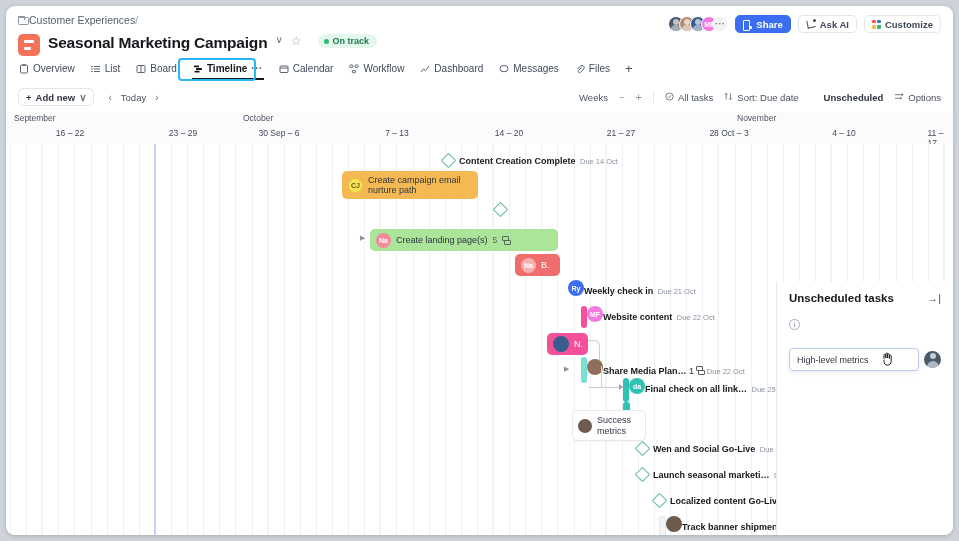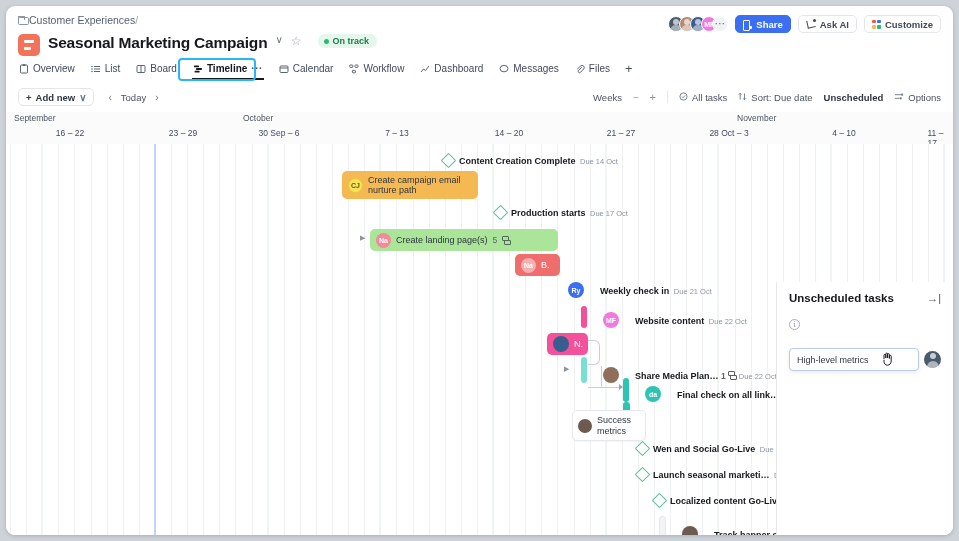--- a/index.html
+++ b/index.html
@@ -128,21 +128,21 @@
   }
   .addnew {
     display:flex; align-items:center; gap:4px; height:18px;
     padding:0 7px; border:1px solid #e2e5ea; border-radius:5px;
     font-weight:bold; color:#2e3440; background:#fff; font-size:9.5px;
   }
   .nav-today { display:flex; align-items:center; gap:9px; margin-left:14px; color:#6a7481; font-size:10px;}
   .nav-today .lbl { color:#4a525f; font-size:9.5px; }
   .tb-right { margin-left:auto; display:flex; align-items:center; gap:11px; }
   .tb-item { display:flex; align-items:flex-start; gap:4px; white-space:nowrap; }
-  .tb-item.strong { font-weight:bold; color:#2e3440; }
+  .tb-item.strong { font-weight:bold; color:#2e3440;margin-left:14px; }
   .vr { width:1px; height:12px; background:#e4e7ec; }
 
   
   .tl-head { position:absolute; left:0; right:0; top:106px; height:32px; background:#fbfbfc; }
   .month { position:absolute; top:1px; font-size:8.5px; color:#4a525f; }
   .week  { position:absolute; top:16px; font-size:8.5px; color:#41495a; transform:translateX(-50%); }
 
   
   .canvas {
     position:absolute; left:0; right:0; top:138px; bottom:0;
@@ -179,21 +179,21 @@
   
   .ms { position:absolute; display:flex; align-items:center; gap:5px; }
   .diamond {
     width:11px; height:11px; border:1.4px solid #5fbf97; transform:rotate(45deg);
     background:#fff; flex:none; margin-top:2px; border-radius:1px;
   }
   .ms-txt .t { font-size:9px; font-weight:bold; color:#16181c; line-height:11px; white-space:nowrap; }
   .ms-txt .d { font-size:7.5px; color:#8b94a1; line-height:10px; }
 
   
-  .ltask { position:absolute; display:flex; align-items:flex-end; gap:16px; }
+  .ltask { position:absolute; display:flex; align-items:flex-start; gap:0; }
   .minibar { width:6px; height:22px; border-radius:3px; flex:none; }
   .avat { width:16px; height:16px; border-radius:50%; flex:none; position:relative; overflow:hidden;
           display:flex; align-items:center; justify-content:center; font-size:7px; font-weight:bold; color:#fff; }
   .lt-txt .t { font-size:9px; font-weight:bold; color:#16181c; line-height:11px; white-space:nowrap; }
   .lt-txt .d { font-size:7.5px; color:#8b94a1; line-height:10px; }
   .caret { color:#8b94a1; font-size:7px; position:absolute; }
 
   
   .dep { position:absolute; border:1.2px solid #c9ced6; border-radius:0 6px 6px 0; border-left:none; }
   .arrow-h { position:absolute; height:1.2px; background:#c9ced6; }
@@ -525,24 +525,20 @@
       </span>
     </div>
 
     <div class="bar orange" style="left:336px; top:27px; width:136px; height:28px">
       <span class="chip cj">CJ</span>
       <span class="txt2">Create campaign email nurture path</span>
     </div>
 
     <div class="ms" style="left:489px; top:58px">
       <span class="diamond"></span>
-      <span class="ms-txt">
-        <span class="t">Production starts</span>
-        <span class="d">Due 17 Oct</span>
-      </span>
     </div>
 
     <span class="caret" style="left:354px; top:90px">▶</span>
     <div class="bar green" style="left:364px; top:85px; width:188px">
       <span class="chip na">Na</span>
       <span>Create landing page(s)</span>
       <span class="count">5</span>
       <span class="sub-ico"></span>
     </div>
 

